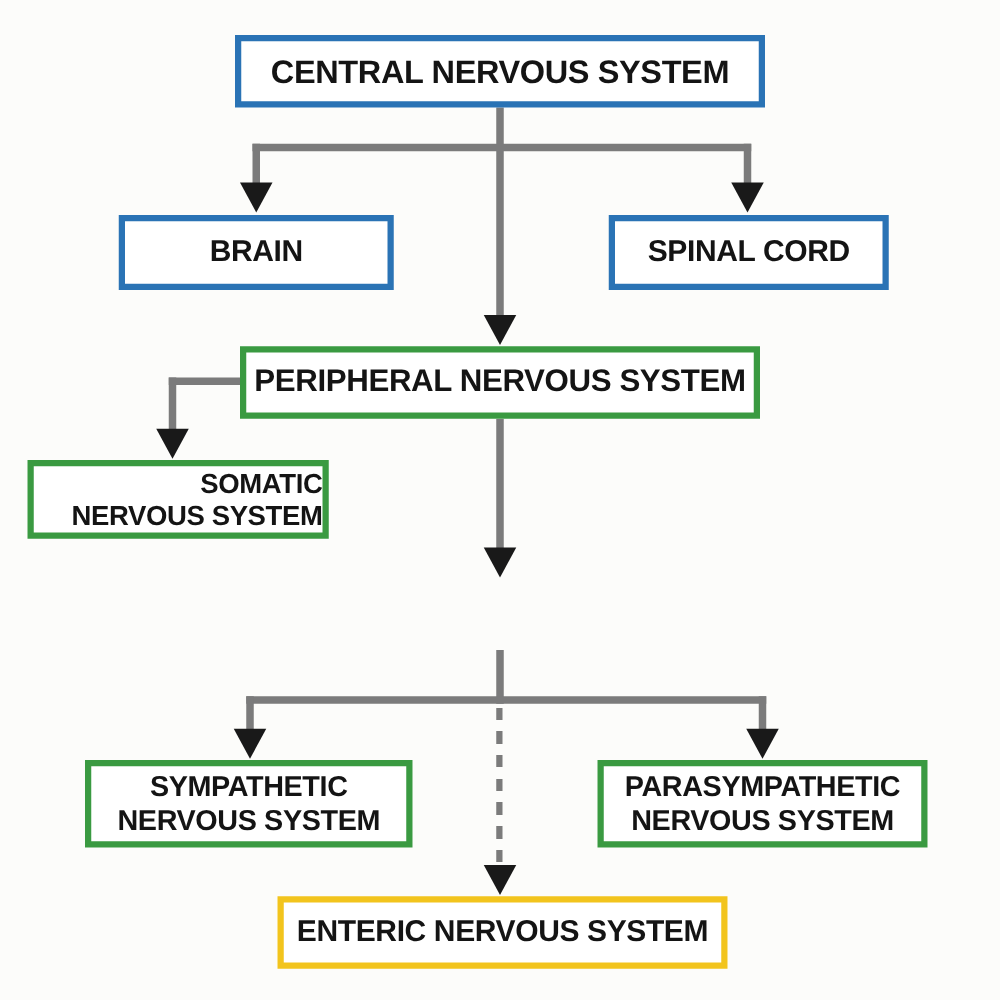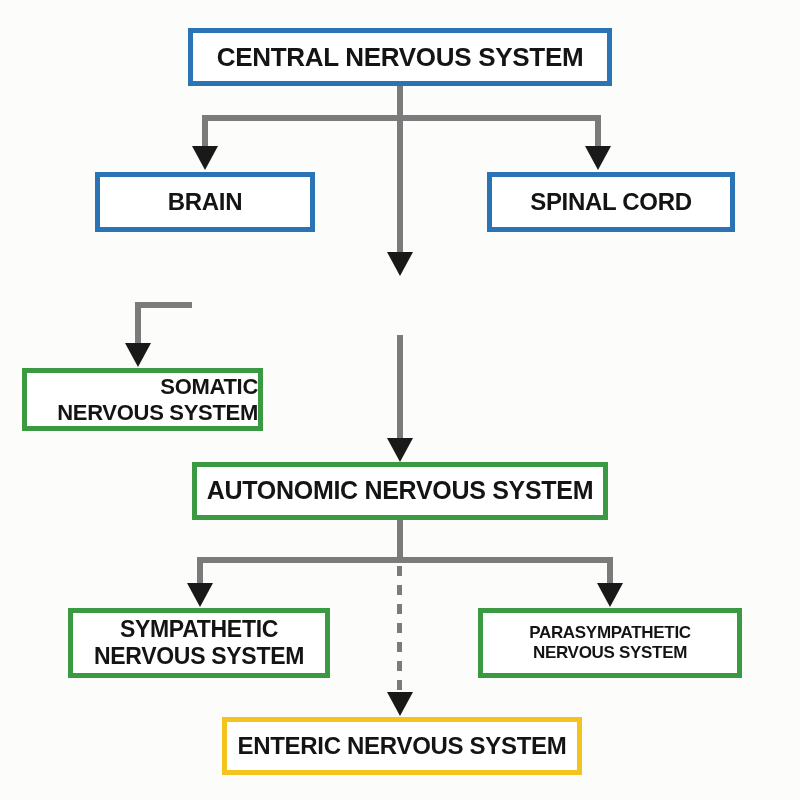--- a/index.html
+++ b/index.html
@@ -74,40 +74,40 @@
   <div class="arrowhead" style="left:387px;top:692px;"></div>
 
   <div class="node" style="left: 95px; top: 172px; width: 220px; height: 60px; font-size: 24px; border-color: rgb(42, 115, 181);">
     <span>BRAIN</span>
   </div>
 
   <div class="node" style="left: 188px; top: 28px; width: 424px; height: 58px; font-size: 26px; border-color: rgb(42, 115, 181);">
     <span>CENTRAL NERVOUS SYSTEM</span>
   </div>
 
-  <div class="node" style="left: 487px; top: 172px; width: 248px; height: 60px; font-size: 24px; border-color: rgb(42, 115, 181); text-align: right;">
+  <div class="node" style="left: 487px; top: 172px; width: 224px; height: 60px; font-size: 24px; border-color: rgb(42, 115, 181); text-align: right;">
     <span>SPINAL CORD</span>
   </div>
 
+  <div class="node" style="left: 192px; top: 277px; width: 416px; height: 58px; font-size: 25px; border-color: rgb(58, 154, 65);">
+    <span>PERIPHERAL NERVOUS SYSTEM</span>
+  </div>
 
   <div class="node" style="left: 22px; top: 368px; width: 241px; height: 63px; font-size: 22px; border-color: rgb(58, 154, 65); align-items: flex-end;">
     <span>SOMATIC</span>
     <span>NERVOUS SYSTEM</span>
   </div>
 
-  <div class="node" style="left: 192px; top: 462px; width: 416px; height: 58px; font-size: 25px; border-color: rgb(58, 154, 65);">
-    <span>AUTONOMIC NERVOUS SYSTEM</span>
-  </div>
 
   <div class="node" style="left: 68px; top: 608px; width: 262px; height: 70px; font-size: 23px; border-color: rgb(58, 154, 65);">
     <span>SYMPATHETIC</span>
     <span>NERVOUS SYSTEM</span>
   </div>
 
-  <div class="node" style="left: 478px; top: 608px; width: 264px; height: 70px; font-size: 17px; border-color: rgb(58, 154, 65);">
+  <div class="node" style="left: 478px; top: 608px; width: 264px; height: 70px; font-size: 23px; border-color: rgb(58, 154, 65);">
     <span>PARASYMPATHETIC</span>
     <span>NERVOUS SYSTEM</span>
   </div>
 
   <div class="node" style="left: 222px; top: 717px; width: 360px; height: 58px; font-size: 24px; border-color: rgb(242, 196, 29);">
     <span>ENTERIC NERVOUS SYSTEM</span>
   </div>
 
 </div>
 

